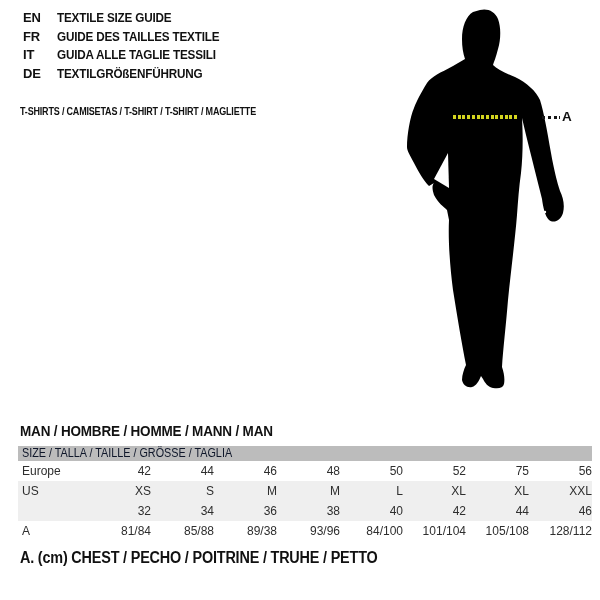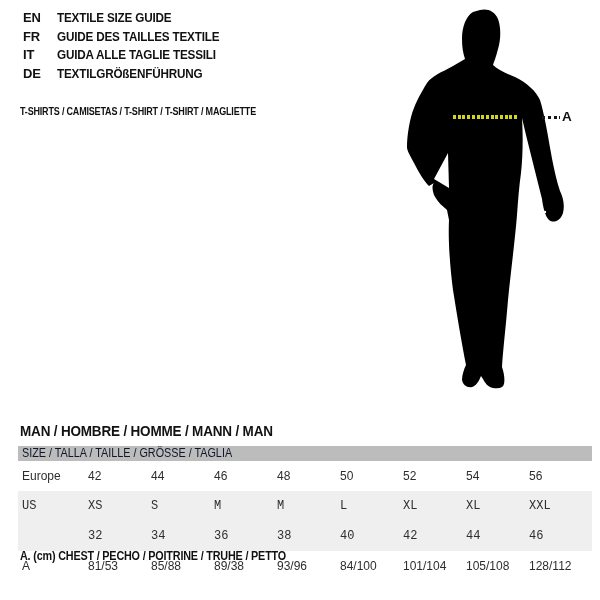--- a/index.html
+++ b/index.html
@@ -25,26 +25,26 @@
   .dash-black{
     position:absolute;left:542px;top:116px;width:18px;height:2.6px;
     background:repeating-linear-gradient(90deg,#161616 0 3px,transparent 3px 5.8px);
   }
   .measure-a{position:absolute;left:562px;top:109px;font-weight:bold;font-size:13.5px;}
   
   .section-title{position:absolute;left:20px;top:422px;font-weight:bold;font-size:15px;letter-spacing:-.2px;}
   
   .size-table{position:absolute;left:18px;top:446px;width:574px;font-size:12px;color:#2e2e2e;}
   .thead{height:15px;line-height:15px;background:var(--header-bg,#bcbcbc);color:#0f172a;padding-left:4px;font-size:12px;}
-  .trow{display:flex;height:30px;line-height:14.5px;align-items:center;}
-  .trow.alt{background:var(--alt-bg,#efefef);font-family:Liberation Mono, monospace;}
+  .trow{display:flex;height:20px;line-height:14.5px;align-items:center;}
+  .trow.alt{background:var(--alt-bg,#efefef);}
   .tlabel{flex:0 0 66px;padding-left:4px;text-align:left;}
-  .tcell{flex:1 1 0;text-align:left;}
+  .tcell{flex:1 1 0;text-align:right;}
   
-  .footnote{position:absolute;left:20px;top:549px;font-weight:bold;font-size:12px;letter-spacing:-.2px;}
+  .footnote{position:absolute;left:20px;top:549px;font-weight:bold;font-size:16px;letter-spacing:-.2px;}
 </style>
 </head>
 <body>
 
 <div class="stage">
 
   <div class="lang-block">
     <div class="lang-row">
       <span class="lang-code">EN</span>
       <span class="cond">TEXTILE SIZE GUIDE</span>
@@ -106,21 +106,21 @@
       <span class="cond">SIZE / TALLA / TAILLE / GRÖSSE / TAGLIA</span>
     </div>
     <div class="trow">
       <div class="tlabel">Europe</div>
       <div class="tcell">42</div>
       <div class="tcell">44</div>
       <div class="tcell">46</div>
       <div class="tcell">48</div>
       <div class="tcell">50</div>
       <div class="tcell">52</div>
-      <div class="tcell">54</div>
+      <div class="tcell">75</div>
       <div class="tcell">56</div>
     </div>
     <div class="trow alt">
       <div class="tlabel">US</div>
       <div class="tcell">XS</div>
       <div class="tcell">S</div>
       <div class="tcell">M</div>
       <div class="tcell">M</div>
       <div class="tcell">L</div>
       <div class="tcell">XL</div>
@@ -133,21 +133,21 @@
       <div class="tcell">34</div>
       <div class="tcell">36</div>
       <div class="tcell">38</div>
       <div class="tcell">40</div>
       <div class="tcell">42</div>
       <div class="tcell">44</div>
       <div class="tcell">46</div>
     </div>
     <div class="trow">
       <div class="tlabel">A</div>
-      <div class="tcell">81/53</div>
+      <div class="tcell">81/84</div>
       <div class="tcell">85/88</div>
       <div class="tcell">89/38</div>
       <div class="tcell">93/96</div>
       <div class="tcell">84/100</div>
       <div class="tcell">101/104</div>
       <div class="tcell">105/108</div>
       <div class="tcell">128/112</div>
     </div>
   </div>
 

